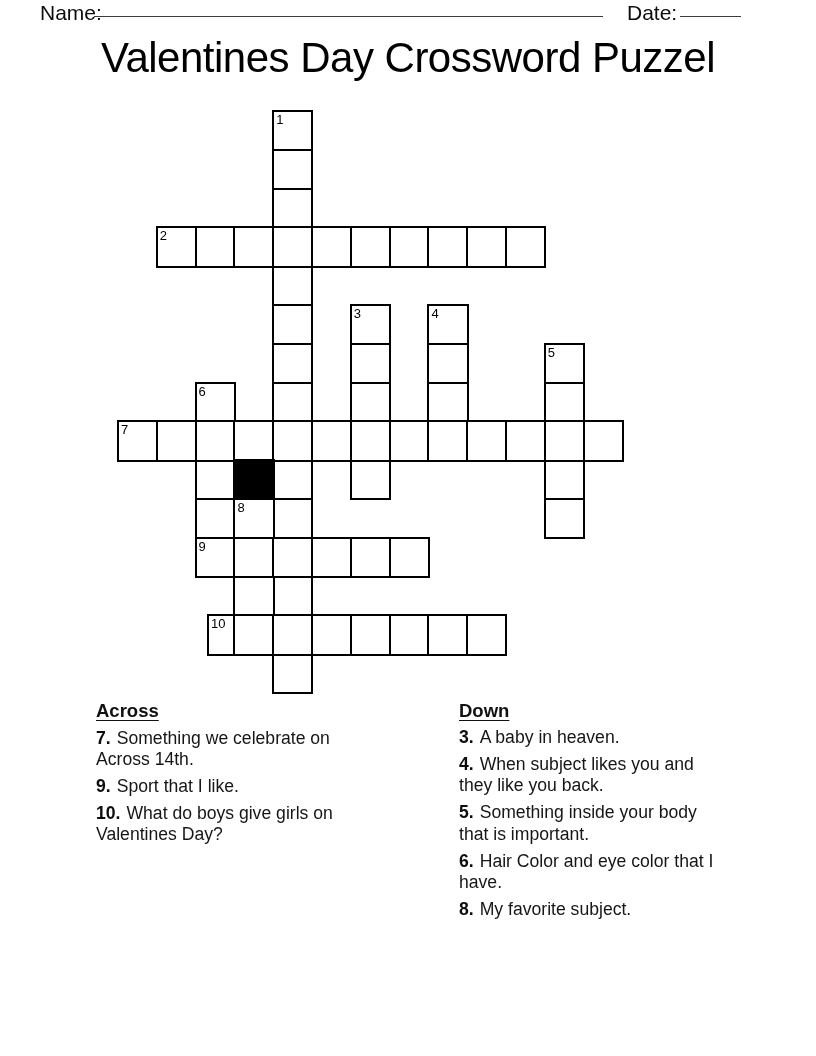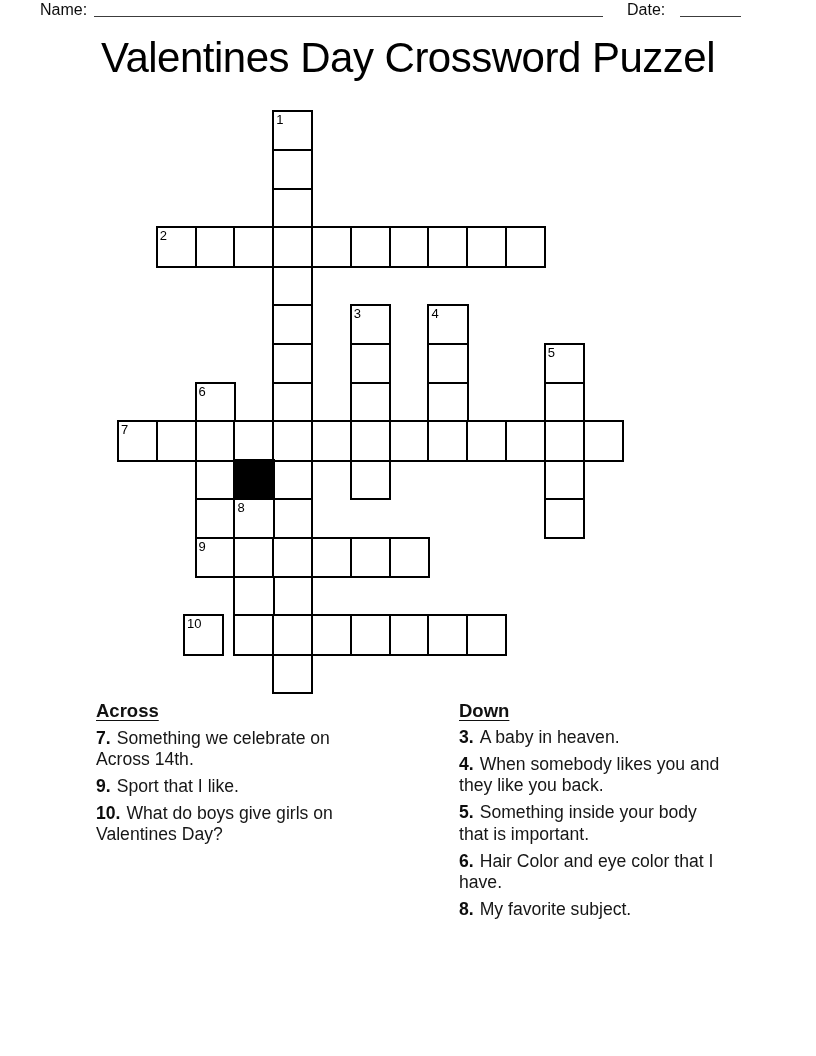--- a/index.html
+++ b/index.html
@@ -5,21 +5,21 @@
   html, body { margin: 0; padding: 0; }
   body {
     width: 816px; height: 1056px;
     background: #ffffff;
     position: relative;
     overflow: hidden;
     font-family: "Liberation Sans", "DejaVu Sans", sans-serif;
     color: #000;
   }
   
-  .hdr-label { position: absolute; top: 1px; font-size: 16px; color: #0d0d0d; }
+  .hdr-label { position: absolute; top: 1px; font-size: 21px; color: #0d0d0d; }
   #name-label { left: 40px; }
   #date-label { left: 627px; }
   .write-line { position: absolute; top: 0; height: 16px; border-bottom: 1.7px solid #3c3c3c; }
   #name-line { left: 94px; width: 509px; }
   #date-line { left: 680px; width: 61px; }
   
   #title {
     position: absolute; left: 0; top: 34px; width: 816px;
     text-align: center;
     font-size: 42px; letter-spacing: -0.5px;
@@ -148,21 +148,21 @@
     <div class="cell" style="left: 116.4px; top: 465.6px;"></div>
     <div class="cell" style="left: 116.4px; top: 504.4px;"></div>
     <div class="cell" style="left: 77.6px; top: 426.8px;">
       <span class="cellnum">9</span>
     </div>
     <div class="cell" style="left: 116.4px; top: 426.8px;"></div>
     <div class="cell" style="left: 155.2px; top: 426.8px;"></div>
     <div class="cell" style="left: 194px; top: 426.8px;"></div>
     <div class="cell" style="left: 232.8px; top: 426.8px;"></div>
     <div class="cell" style="left: 271.6px; top: 426.8px;"></div>
-    <div class="cell" style="left: 66px; top: 504.4px; text-align: center;">
+    <div class="cell" style="left: 90px; top: 504.4px; text-align: center;">
       <span class="cellnum">10</span>
     </div>
     <div class="cell" style="left: 116.4px; top: 504.4px;"></div>
     <div class="cell" style="left: 155.2px; top: 504.4px;"></div>
     <div class="cell" style="left: 194px; top: 504.4px;"></div>
     <div class="cell" style="left: 232.8px; top: 504.4px;"></div>
     <div class="cell" style="left: 271.6px; top: 504.4px;"></div>
     <div class="cell" style="left: 310.4px; top: 504.4px;"></div>
     <div class="cell" style="left: 349.2px; top: 504.4px;"></div>
     <div class="cell black" style="left: 116.4px; top: 349.2px;"></div>
@@ -191,21 +191,21 @@
 
 <div class="clue-col" id="down-col">
   <div class="clue-heading">Down</div>
 
 
   <div class="clue">
     <div class="clue-line"><span class="clue-num">3.</span><span>A baby in heaven.</span></div>
   </div>
 
   <div class="clue">
-    <div class="clue-line"><span class="clue-num">4.</span><span>When somebody likes you and</span></div>
+    <div class="clue-line"><span class="clue-num">4.</span><span>When subject likes you and</span></div>
     <div class="clue-line">they like you back.</div>
   </div>
 
   <div class="clue">
     <div class="clue-line"><span class="clue-num">5.</span><span>Something inside your body</span></div>
     <div class="clue-line">that is important.</div>
   </div>
 
   <div class="clue">
     <div class="clue-line"><span class="clue-num">6.</span><span>Hair Color and eye color that I</span></div>

